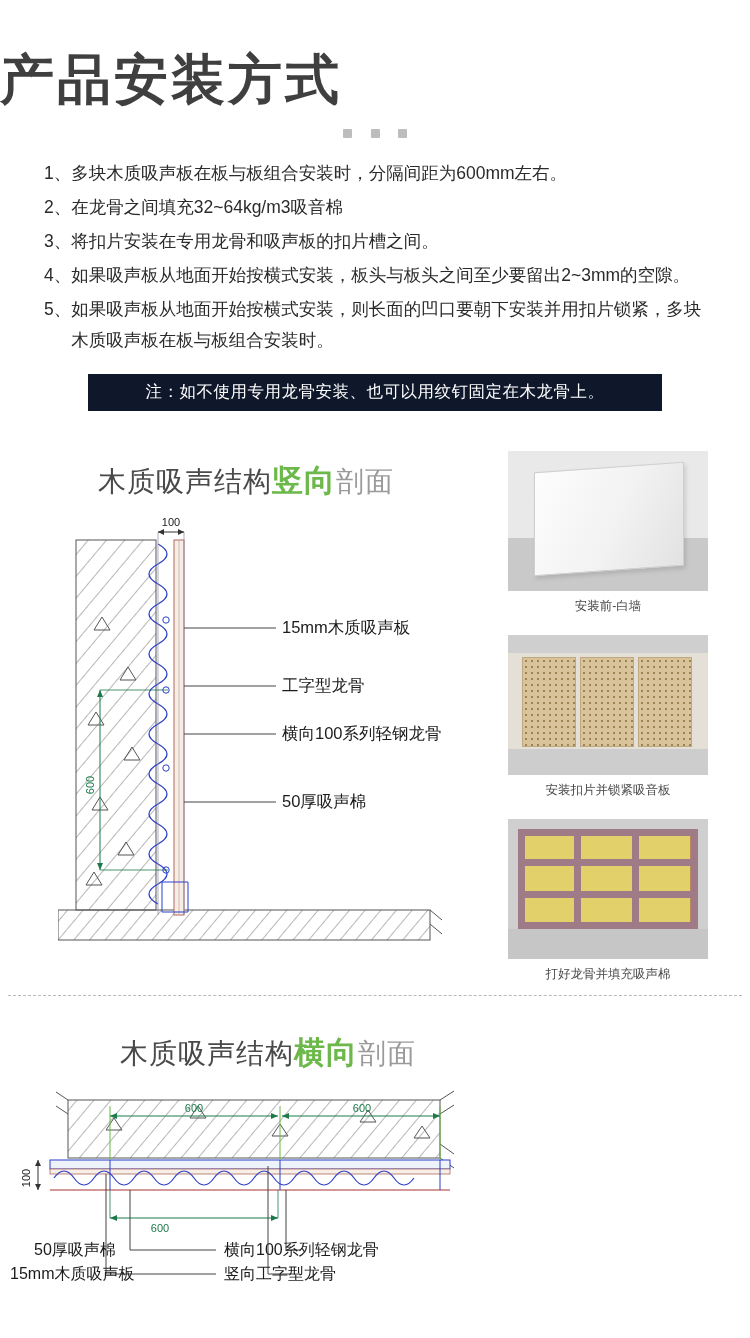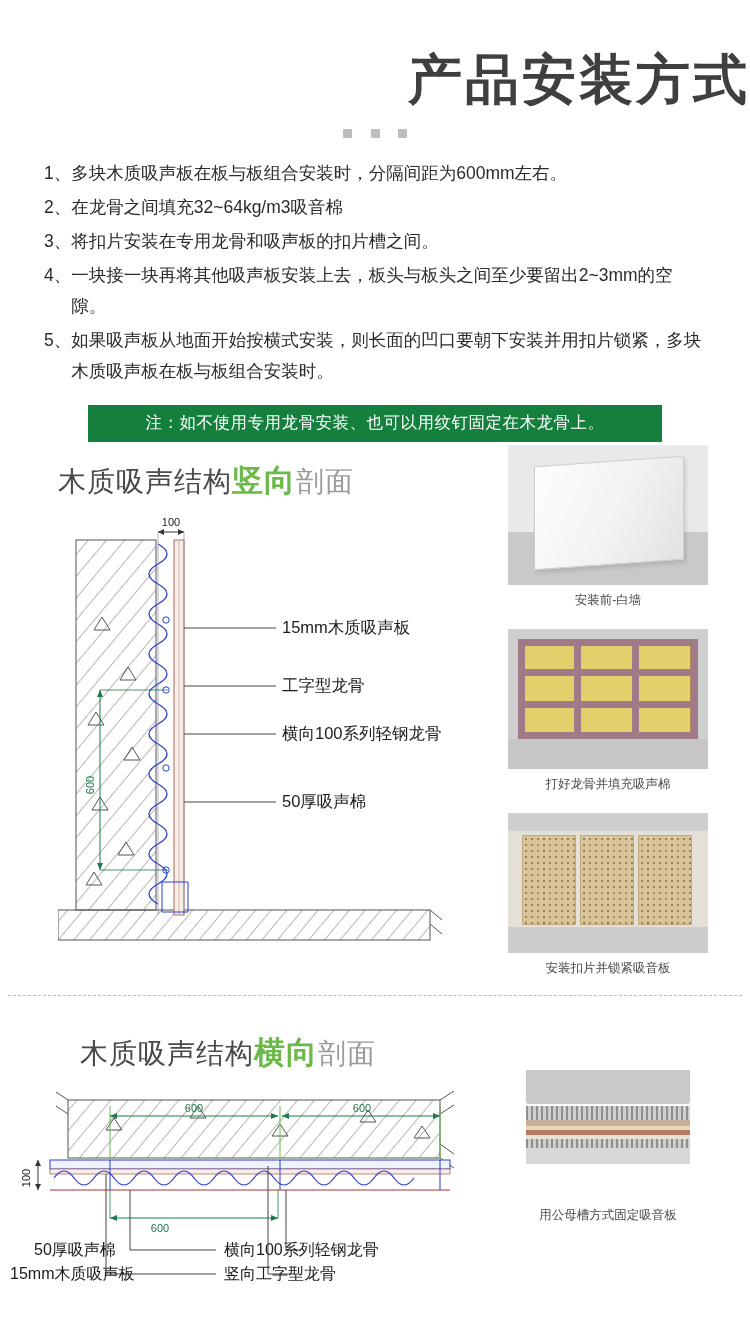--- a/index.html
+++ b/index.html
@@ -9,21 +9,21 @@
     background: #ffffff;
     font-family: "Liberation Sans", "DejaVu Sans", sans-serif;
     color: #1b1b1b;
     position: relative;
     overflow: hidden;
   }
   .page { position: relative; width: 750px; height: 1338px; }
 
   
   .title {
-    text-align: right;
+    text-align: left;
     font-size: 54px;
     font-weight: bold;
     letter-spacing: 3px;
     color: #3f3f3f;
     padding-top: 48px;
     line-height: 1.15;
   }
   .dots {
     text-align: center;
     margin-top: 14px;
@@ -44,53 +44,54 @@
     line-height: 31px;
     color: #2b2b2b;
   }
   .step { display: flex; margin-bottom: 3px; }
   .step-num { white-space: nowrap; }
   .step-txt { flex: 1; }
 
   
   .note {
     margin: 18px 88px 0 88px;
-    background: #15803d;
+    background: #0f172a;
     color: #ffffff;
     font-size: 16.5px;
     text-align: center;
     padding: 7px 6px 8px 6px;
     letter-spacing: 0.5px;
   }
 
   
   .sec-head {
     font-size: 28px;
     color: #4a4a4a;
     letter-spacing: 1px;
     font-weight: normal;
+    margin-left: 40px;
   }
   .sec-head .accent { color: #6cb84a; font-weight: bold; font-size: 31px; }
   .sec-head .light { color: #9a9a9a; }
 
   
   .block1 { position: absolute; left: 0; top: 430px; width: 750px; height: 560px; }
   .head1 { position: absolute; left: 58px; top: 30px; }
 
   .drawing1 { position: absolute; left: 58px; top: 80px; width: 420px; height: 450px; }
 
   
   .divider {
     position: absolute; left: 8px; top: 995px; width: 734px;
     border-top: 1px dashed #b9b9b9;
   }
 
   
   .photos { position: absolute; left: 508px; top: 445px; width: 205px; }
-  .photo-card { width: 200px; margin-bottom: 6px; }
+  .photo-card { width: 200px; margin-bottom: 6px; margin-top: 6px; }
   .photo-frame {
     width: 200px; height: 140px;
     position: relative; overflow: hidden;
     background: #d6d6d6;
   }
   .photo-cap {
     text-align: center;
     font-size: 12.5px;
     color: #4a4a4a;
     padding: 7px 0 14px 0;
@@ -167,21 +168,21 @@
     <div class="step">
       <span class="step-num">2、</span>
       <span class="step-txt">在龙骨之间填充32~64kg/m3吸音棉</span>
     </div>
     <div class="step">
       <span class="step-num">3、</span>
       <span class="step-txt">将扣片安装在专用龙骨和吸声板的扣片槽之间。</span>
     </div>
     <div class="step">
       <span class="step-num">4、</span>
-      <span class="step-txt">一块接一块再将其他吸声板安装上去，板头与板头之间至少要留出2~3mm的空隙。</span>
+      <span class="step-txt">如果吸声板从地面开始按横式安装，板头与板头之间至少要留出2~3mm的空隙。</span>
     </div>
     <div class="step">
       <span class="step-num">5、</span>
       <span class="step-txt">如果吸声板从地面开始按横式安装，则长面的凹口要朝下安装并用扣片锁紧，多块木质吸声板在板与板组合安装时。</span>
     </div>
   </div>
 
   <div class="note">注：如不使用专用龙骨安装、也可以用纹钉固定在木龙骨上。</div>
 
   <div class="block1">
@@ -265,20 +266,32 @@
 
   <div class="photos">
 
     <div class="photo-card">
       <div class="photo-frame">
         <div class="p1-top"></div>
         <div class="p1-bot"></div>
         <div class="p1-panel"></div>
       </div>
       <div class="photo-cap">安装前-白墙</div>
+    </div>
+
+    <div class="photo-card">
+      <div class="photo-frame">
+        <div class="p3-bg"></div>
+        <div class="p3-top"></div>
+        <div class="p3-panel" style="left:14px;width:54px;"></div>
+        <div class="p3-panel" style="left:72px;width:54px;"></div>
+        <div class="p3-panel" style="left:130px;width:54px;"></div>
+        <div class="p3-bot"></div>
+      </div>
+      <div class="photo-cap">安装扣片并锁紧吸音板</div>
     </div>
 
     <div class="photo-card">
       <div class="photo-frame">
         <div class="p2-bg"></div>
         <div class="p2-wall">
           <div class="p2-grid">
             <div class="p2-cell" style="left:4px;top:4px;width:52px;height:26px;"></div>
             <div class="p2-cell" style="left:62px;top:4px;width:52px;height:26px;"></div>
             <div class="p2-cell" style="left:120px;top:4px;width:52px;height:26px;"></div>
@@ -295,32 +308,20 @@
             <div class="p2-h" style="top:0;"></div>
             <div class="p2-h" style="top:30px;"></div>
             <div class="p2-h" style="top:62px;"></div>
             <div class="p2-h" style="bottom:0;"></div>
           </div>
         </div>
         <div class="p2-floor"></div>
       </div>
       <div class="photo-cap">打好龙骨并填充吸声棉</div>
     </div>
-
-    <div class="photo-card">
-      <div class="photo-frame">
-        <div class="p3-bg"></div>
-        <div class="p3-top"></div>
-        <div class="p3-panel" style="left:14px;width:54px;"></div>
-        <div class="p3-panel" style="left:72px;width:54px;"></div>
-        <div class="p3-panel" style="left:130px;width:54px;"></div>
-        <div class="p3-bot"></div>
-      </div>
-      <div class="photo-cap">安装扣片并锁紧吸音板</div>
-    </div>
   </div>
 
   <div class="divider"></div>
 
   <div class="block2">
     <div class="sec-head head2">
       <span>木质吸声结构</span><span class="accent">横向</span><span class="light">剖面</span>
     </div>
 
     <svg class="drawing2" viewBox="0 0 470 230">
@@ -399,30 +400,14 @@
       <line x1="276" y1="112" x2="276" y2="172" stroke="#444" stroke-width="1"></line>
       <line x1="276" y1="172" x2="290" y2="172" stroke="#444" stroke-width="1"></line>
       <text x="214" y="177" font-size="16" fill="#1b1b1b" font-family="Liberation Sans, sans-serif">横向100系列轻钢龙骨</text>
 
       <line x1="258" y1="88" x2="258" y2="196" stroke="#444" stroke-width="1"></line>
       <line x1="258" y1="196" x2="290" y2="196" stroke="#444" stroke-width="1"></line>
       <text x="214" y="201" font-size="16" fill="#1b1b1b" font-family="Liberation Sans, sans-serif">竖向工字型龙骨</text>
     </svg>
   </div>
 
-  <div class="photos2">
-    <div class="photo-card">
-      <div class="photo-frame" style="background:#ffffff;">
-        <div class="p4-bg"></div>
-        <div class="p4-top"></div>
-        <div class="p4-zig" style="top:46px;"></div>
-        <div class="p4-band" style="top:60px;height:6px;background:#c8ad9a;"></div>
-        <div class="p4-band" style="top:66px;height:4px;background:#e8d9b6;"></div>
-        <div class="p4-band" style="top:70px;height:5px;background:#b87c62;"></div>
-        <div class="p4-band" style="top:75px;height:4px;background:#e9e2d2;"></div>
-        <div class="p4-zig" style="top:79px;height:9px;"></div>
-        <div class="p4-band" style="top:88px;height:16px;background:#d8d8d8;"></div>
-      </div>
-      <div class="photo-cap">用公母槽方式固定吸音板</div>
-    </div>
-  </div>
 
 </div>
 
 </body></html>

